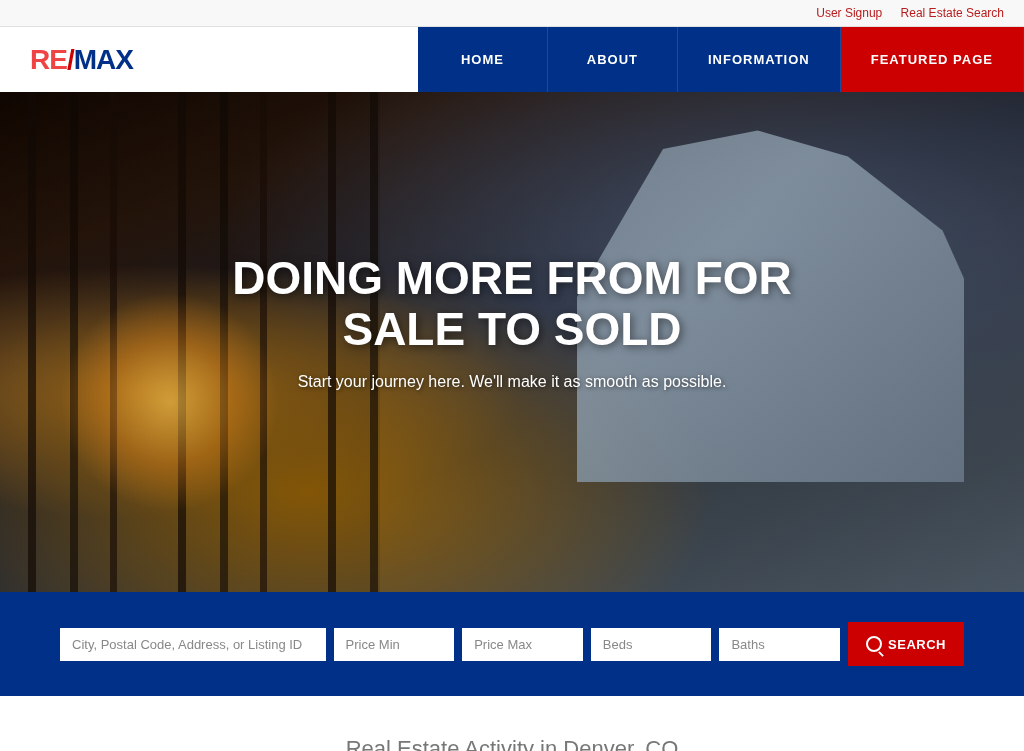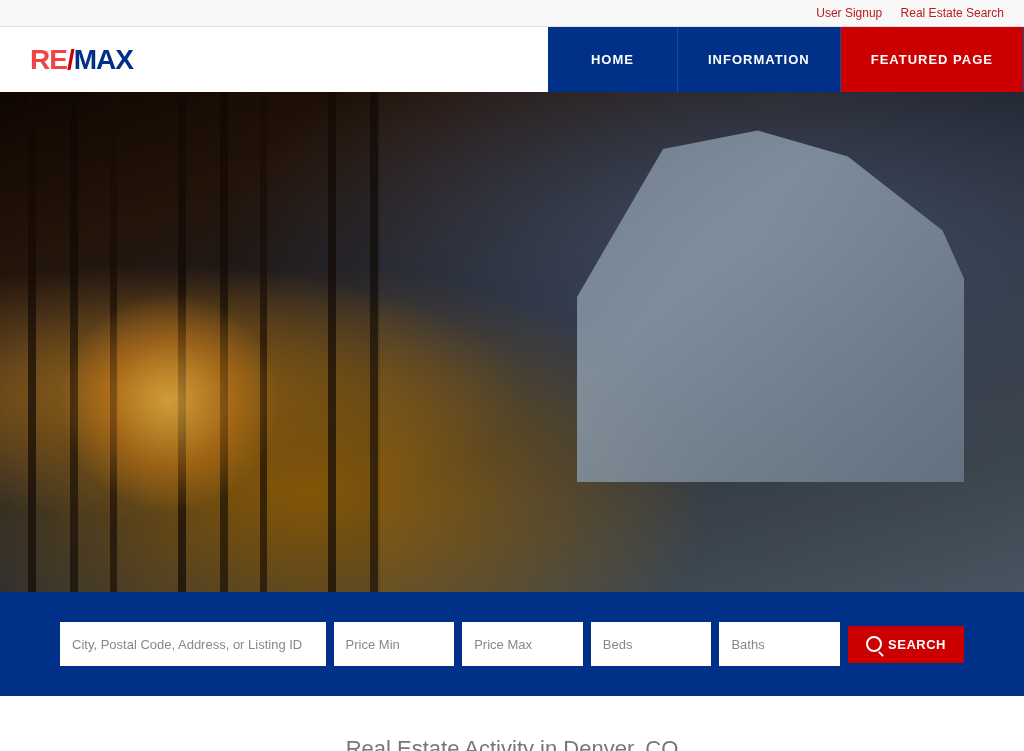--- a/index.html
+++ b/index.html
@@ -159,36 +159,36 @@
     .search-section {
       background: #003087;
       padding: 30px 60px;
       display: flex;
       align-items: center;
       gap: 8px;
       position: relative;
       z-index: 3;
     }
     .search-input {
-      height: 44px;
+      height: 33px;
       border: none;
       padding: 10px 12px;
       font-size: 13px;
       color: #3b82f6;
       background: #fff;
       outline: none;
     }
     .search-input::placeholder { color: #888; }
     .search-input.wide { flex: 2.5; min-width: 0; }
     .search-input.narrow { flex: 1; min-width: 0; }
     .search-btn {
       background: #cc0000;
       color: #fff;
       border: none;
-      height: 37px;
+      height: 44px;
       padding: 0 18px;
       font-size: 13px;
       font-weight: 700;
       cursor: pointer;
       display: flex;
       align-items: center;
       gap: 6px;
       text-transform: uppercase;
       letter-spacing: 0.5px;
       white-space: nowrap;
@@ -233,30 +233,35 @@
   <a>User Signup</a>
   <a>Real Estate Search</a>
 </div>
 
 <header class="header">
   <div class="logo">
     <span class="re">RE</span><span class="slash">/</span><span class="max">MAX</span>
   </div>
   <nav>
     <a class="nav-item">HOME</a>
+    <a class="nav-item">ABOUT</a>
     <a class="nav-item">INFORMATION</a>
     <a class="nav-item featured">FEATURED PAGE</a>
   </nav>
 </header>
 
 <section class="hero">
   <div class="hero-photo"></div>
   <div class="hero-trees"></div>
   <div class="hero-glow"></div>
   <div class="hero-roof"></div>
+  <div class="hero-content">
+    <h1 class="hero-title">DOING MORE FROM FOR SALE TO SOLD</h1>
+    <p class="hero-subtitle">Start your journey here. We'll make it as smooth as possible.</p>
+  </div>
 </section>
 
 <div class="search-section">
   <input class="search-input wide" type="text" placeholder="City, Postal Code, Address, or Listing ID" style="">
   <input class="search-input narrow" type="text" placeholder="Price Min" style="">
   <input class="search-input narrow" type="text" placeholder="Price Max" style="">
   <input class="search-input narrow" type="text" placeholder="Beds" style="">
   <input class="search-input narrow" type="text" placeholder="Baths" style="">
   <button class="search-btn">
     <span class="search-icon-circle"></span>

